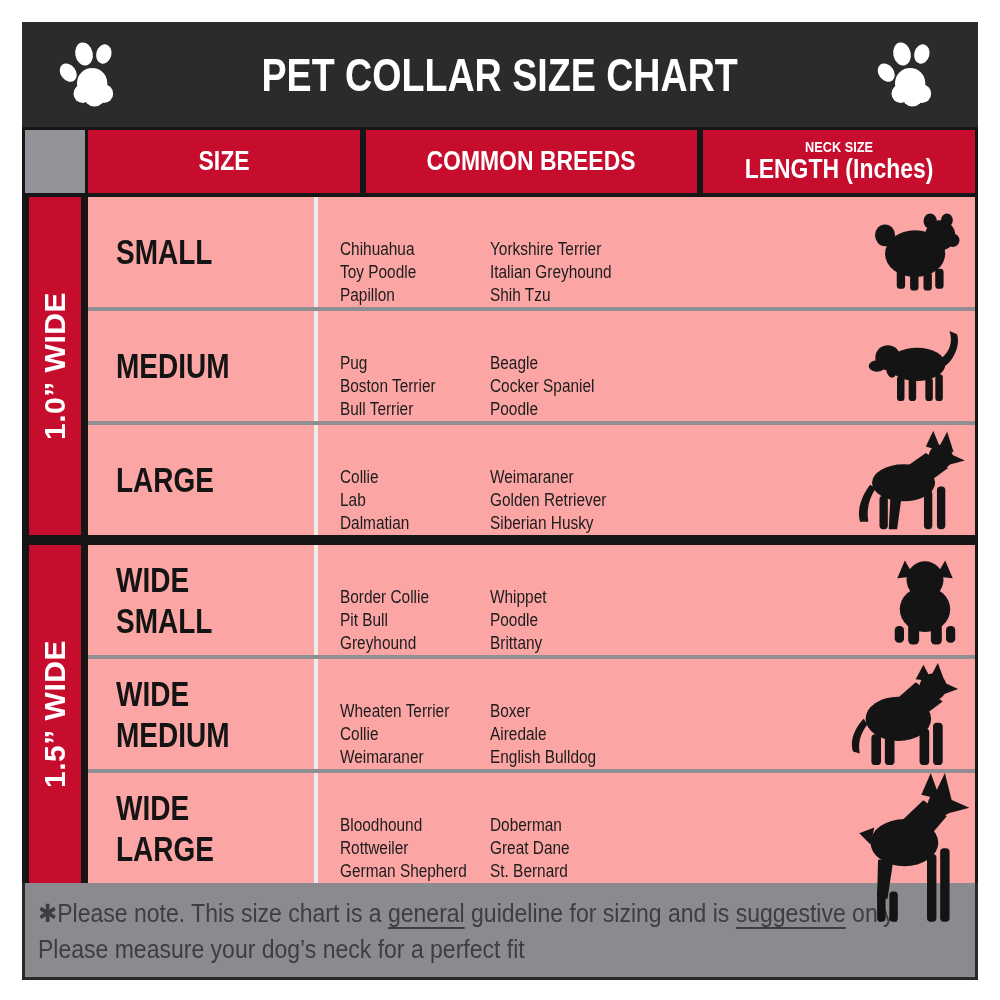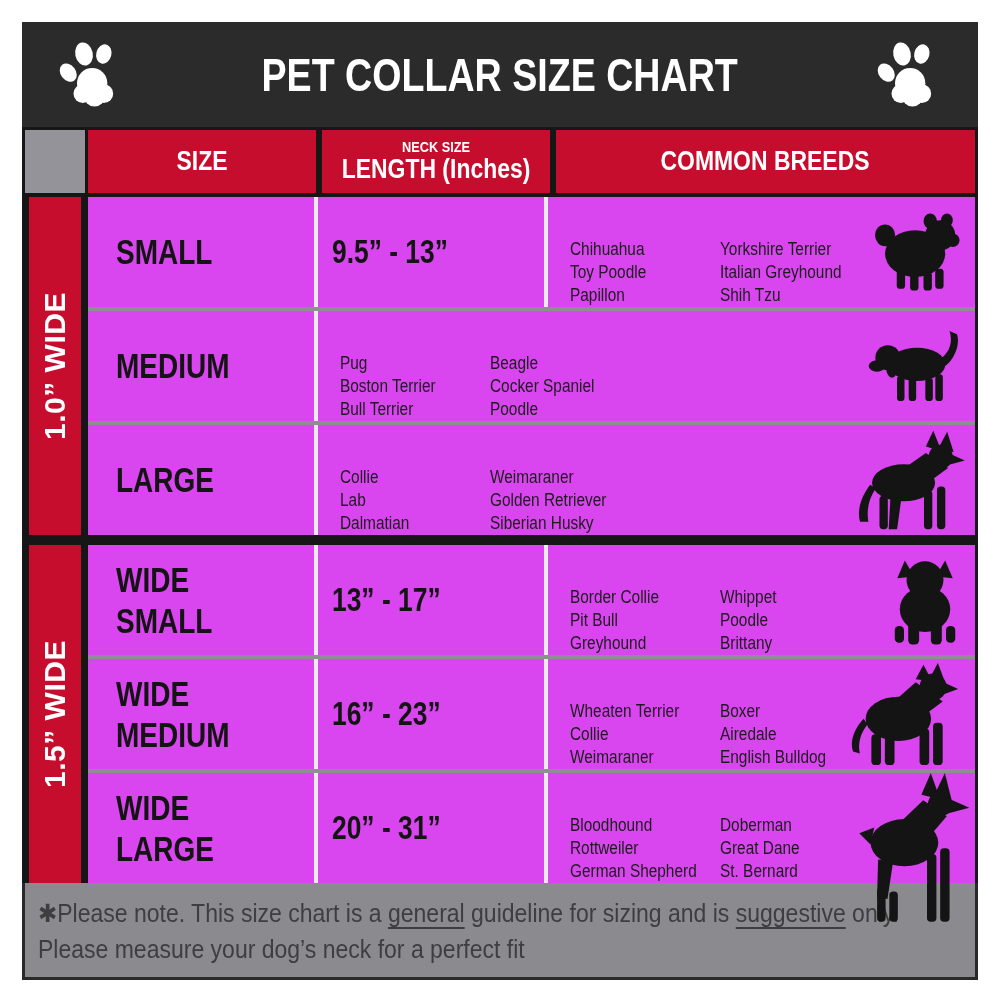--- a/index.html
+++ b/index.html
@@ -37,32 +37,32 @@
   }
   .band-gap { height:10px; background:#161616; }
 
   .main { flex:1; display:flex; flex-direction:column; }
 
   .thead { height:63px; display:flex; gap:6px; }
   .th {
     background:#c60d2e; color:#ffffff; display:flex; flex-direction:column;
     align-items:center; justify-content:center; text-align:center;
   }
-  .th-size, .th-length { width:228px; flex:0 0 auto; }
+  .th-size, .th-length { width:272px; flex:0 0 auto; }
   .th-breeds { flex:1; }
   .th-big { font-size:27px; font-weight:700; transform:scaleX(0.85); white-space:nowrap; }
   .th-stack { transform:scaleX(0.85); line-height:1.05; }
   .th-small { font-size:15px; font-weight:600; }
   .th-stack .th-big2 { font-size:27px; font-weight:700; white-space:nowrap; }
 
   .gap-dark-thin { height:4px; background:#161616; }
   .gap-gray { height:4px; background:#8f8f93; }
   .gap-section { height:10px; background:#161616; }
 
-  .row { height:110px; background:#d946ef; display:flex; }
+  .row { height:110px; background:#fca5a5; display:flex; }
   .c-size {
     width:230px; flex:0 0 auto; border-right:4px solid #ececec;
     display:flex; align-items:center; padding-left:28px;
   }
   .c-size span {
     font-size:35px; font-weight:700; color:#141414; line-height:1.18;
     white-space:pre-line; transform:scaleX(0.8); transform-origin:left center;
   }
   .c-range {
     width:230px; flex:0 0 auto; border-right:4px solid #ececec;
@@ -134,39 +134,36 @@
         <div class="band">
           <span>1.5” WIDE</span>
         </div>
       </div>
 
       <div class="main">
         <div class="thead">
           <div class="th th-size">
             <div class="th-big">SIZE</div>
           </div>
+          <div class="th th-breeds">
+            <div class="th-big">COMMON BREEDS</div>
+          </div>
           <div class="th th-length">
             <div class="th-stack">
               <div class="th-small">NECK SIZE</div>
               <div class="th-big2">LENGTH (Inches)</div>
             </div>
           </div>
-          <div class="th th-breeds">
-            <div class="th-big">COMMON BREEDS</div>
-          </div>
         </div>
 
         <div class="gap-dark-thin"></div>
 
         <div class="row">
           <div class="c-size">
               <span>SMALL</span>
-            </div>
-          <div class="c-range">
-              <span>9.5” - 13”</span>
             </div>
           <div class="c-breeds">
             <div class="bcol bcol1">
               <div>Chihuahua</div>
               <div>Toy Poodle</div>
               <div>Papillon</div>
             </div>
             <div class="bcol bcol2">
               <div>Yorkshire Terrier</div>
               <div>Italian Greyhound</div>
@@ -257,23 +254,20 @@
           </div>
         </div>
 
         <div class="gap-section"></div>
 
         <div class="row">
           <div class="c-size">
               <span>WIDE
 SMALL</span>
             </div>
-          <div class="c-range">
-              <span>13” - 17”</span>
-            </div>
           <div class="c-breeds">
             <div class="bcol bcol1">
               <div>Border Collie</div>
               <div>Pit Bull</div>
               <div>Greyhound</div>
             </div>
             <div class="bcol bcol2">
               <div>Whippet</div>
               <div>Poodle</div>
               <div>Brittany</div>
@@ -292,23 +286,20 @@
             </div>
           </div>
         </div>
 
         <div class="gap-gray"></div>
 
         <div class="row">
           <div class="c-size">
               <span>WIDE
 MEDIUM</span>
-            </div>
-          <div class="c-range">
-              <span>16” - 23”</span>
             </div>
           <div class="c-breeds">
             <div class="bcol bcol1">
               <div>Wheaten Terrier</div>
               <div>Collie</div>
               <div>Weimaraner</div>
             </div>
             <div class="bcol bcol2">
               <div>Boxer</div>
               <div>Airedale</div>
@@ -331,23 +322,20 @@
             </div>
           </div>
         </div>
 
         <div class="gap-gray"></div>
 
         <div class="row">
           <div class="c-size">
               <span>WIDE
 LARGE</span>
-            </div>
-          <div class="c-range">
-              <span>20” - 31”</span>
             </div>
           <div class="c-breeds">
             <div class="bcol bcol1">
               <div>Bloodhound</div>
               <div>Rottweiler</div>
               <div>German Shepherd</div>
             </div>
             <div class="bcol bcol2">
               <div>Doberman</div>
               <div>Great Dane</div>

